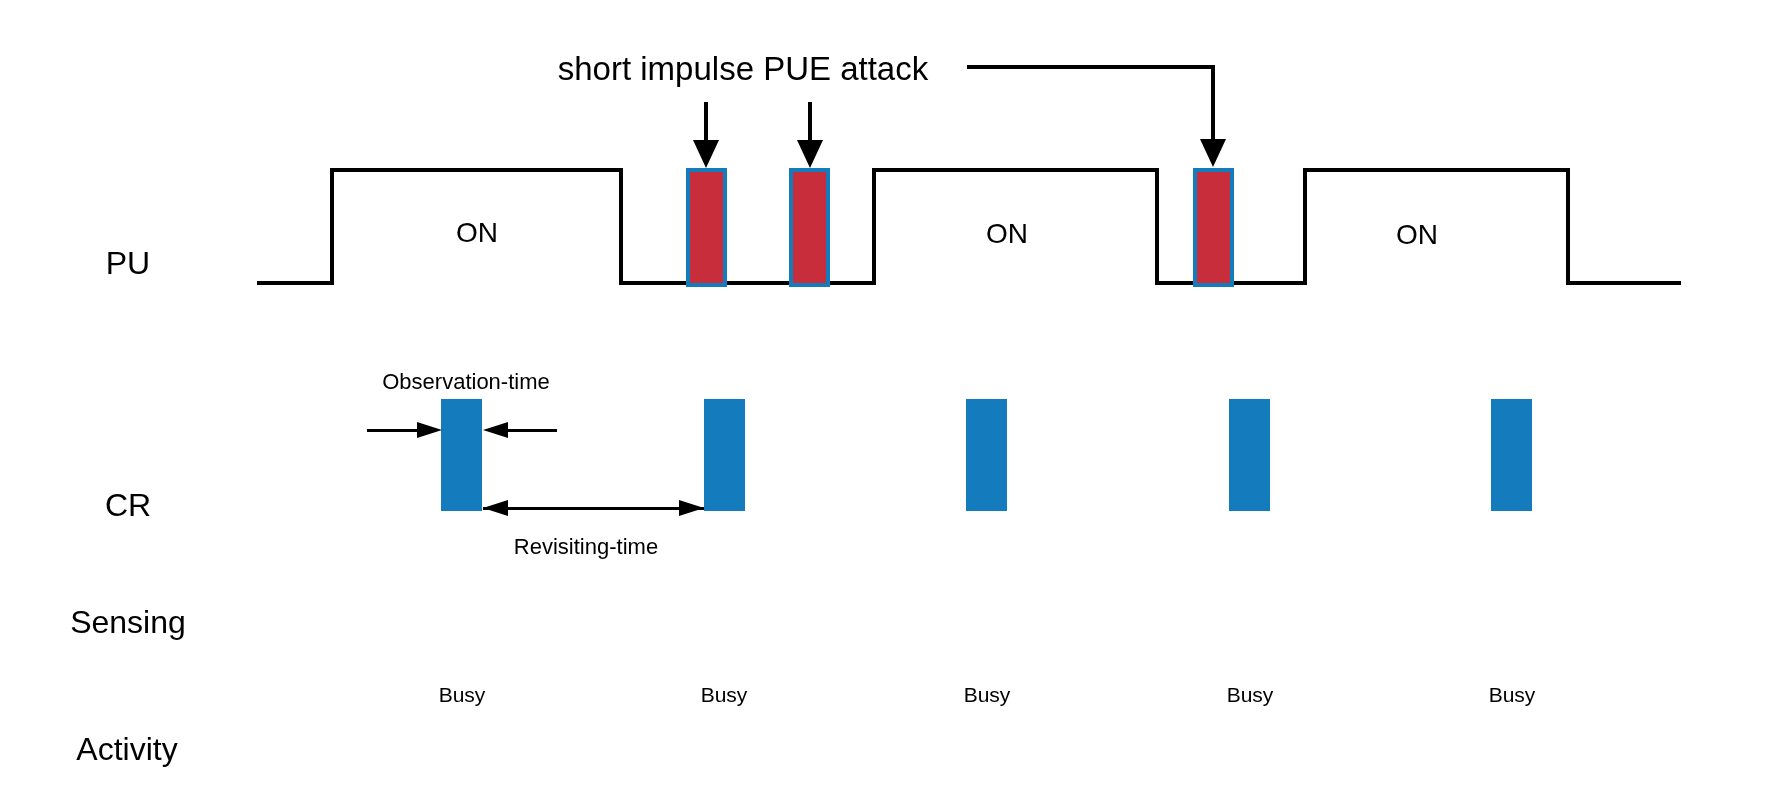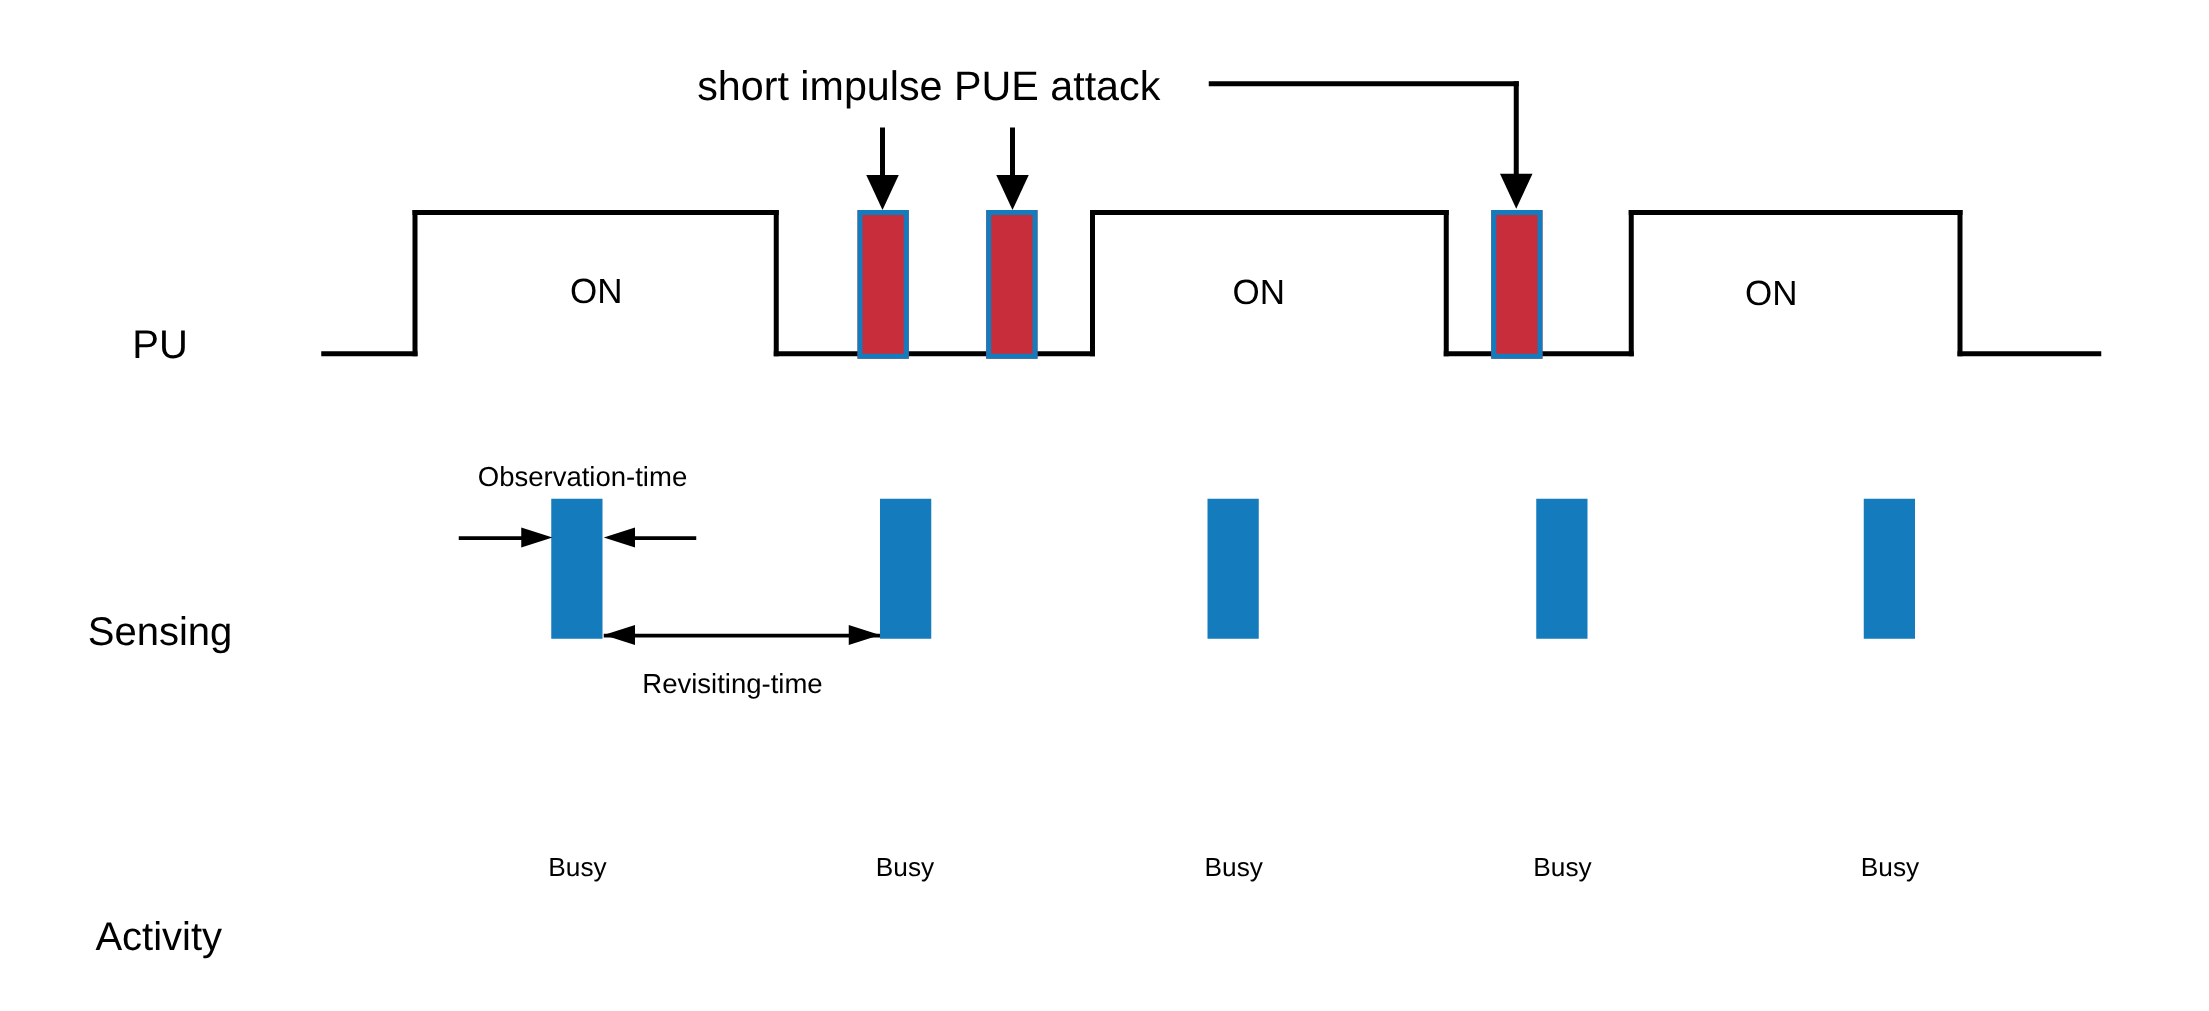--- a/index.html
+++ b/index.html
@@ -55,21 +55,21 @@
   <div class="txt annotation" style="left:538px; top:52px; width:410px;">short impulse PUE attack</div>
   <div class="hline" style="left:967px; top:65px; width:248px; height:4px;"></div>
   <div class="vline" style="left:1211px; top:65px; width:4px; height:76px;"></div>
   <div class="tri-down" style="left:1200px; top:139px;"></div>
 
   <div class="vline" style="left:704px; top:102px; width:4px; height:40px;"></div>
   <div class="tri-down" style="left:693px; top:140px;"></div>
   <div class="vline" style="left:808px; top:102px; width:4px; height:40px;"></div>
   <div class="tri-down" style="left:797px; top:140px;"></div>
 
-  <div class="txt row-label" style="left:28px; top:178px; width:200px;">
+  <div class="txt row-label" style="left:28px; top:166px; width:200px;">
     <div>PU</div>
   </div>
 
   <div>
     <div class="hline" style="left:257px; top:281px; width:77px; height:4px;"></div>
     <div class="vline" style="left:330px; top:168px; width:4px; height:117px;"></div>
     <div class="hline" style="left:330px; top:168px; width:293px; height:4px;"></div>
     <div class="vline" style="left:619px; top:168px; width:4px; height:117px;"></div>
     <div class="hline" style="left:619px; top:281px; width:257px; height:4px;"></div>
     <div class="vline" style="left:872px; top:168px; width:4px; height:117px;"></div>
@@ -84,20 +84,21 @@
 
   <div class="txt on-label" style="left:417px; top:219px;">ON</div>
   <div class="txt on-label" style="left:947px; top:220px;">ON</div>
   <div class="txt on-label" style="left:1357px; top:221px;">ON</div>
 
   <div class="red-bar" style="left:686px;"></div>
   <div class="red-bar" style="left:789px;"></div>
   <div class="red-bar" style="left:1193px;"></div>
 
   <div class="txt row-label" style="left:28px; top:408px; width:200px;">
+    <div>CR</div>
     <div>Sensing</div>
   </div>
 
   <div class="blue-bar" style="left:441px;"></div>
   <div class="blue-bar" style="left:704px;"></div>
   <div class="blue-bar" style="left:966px;"></div>
   <div class="blue-bar" style="left:1229px;"></div>
   <div class="blue-bar" style="left:1491px;"></div>
 
   <div class="txt small-label" style="left:346px; top:370px;">Observation-time</div>

